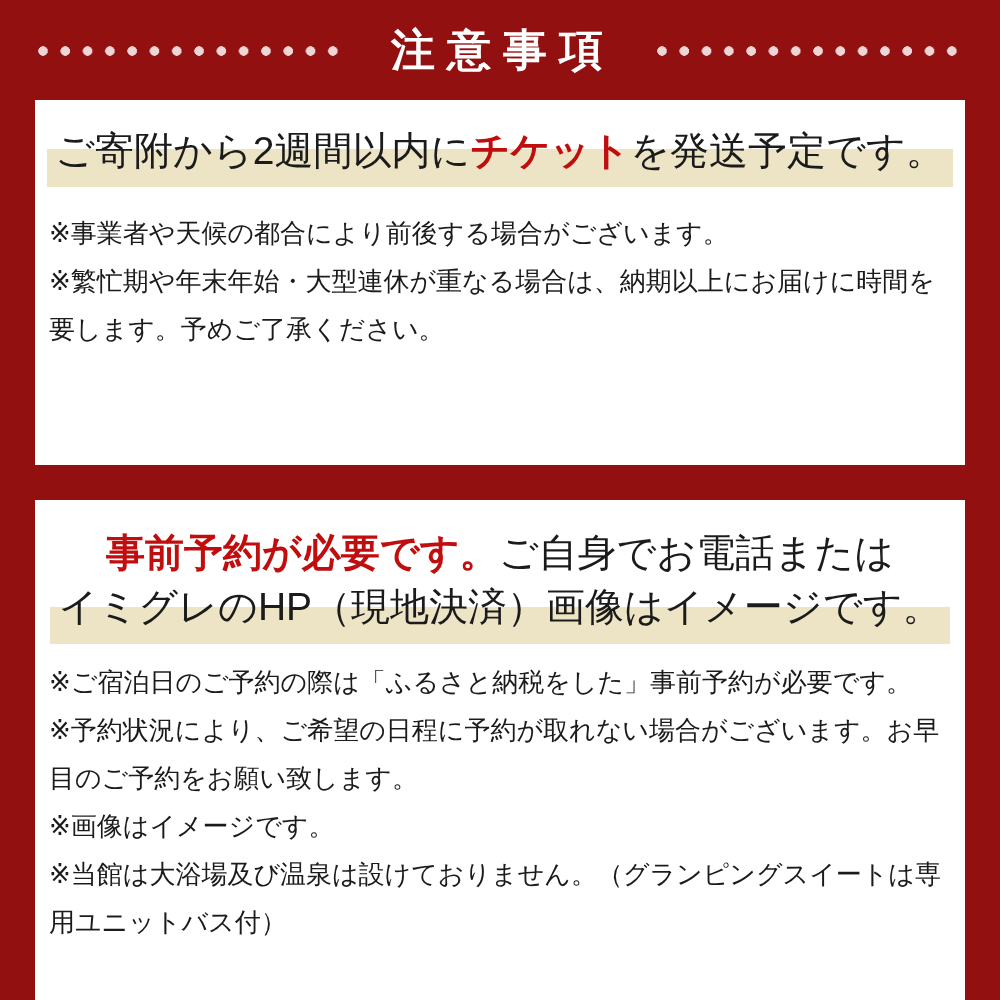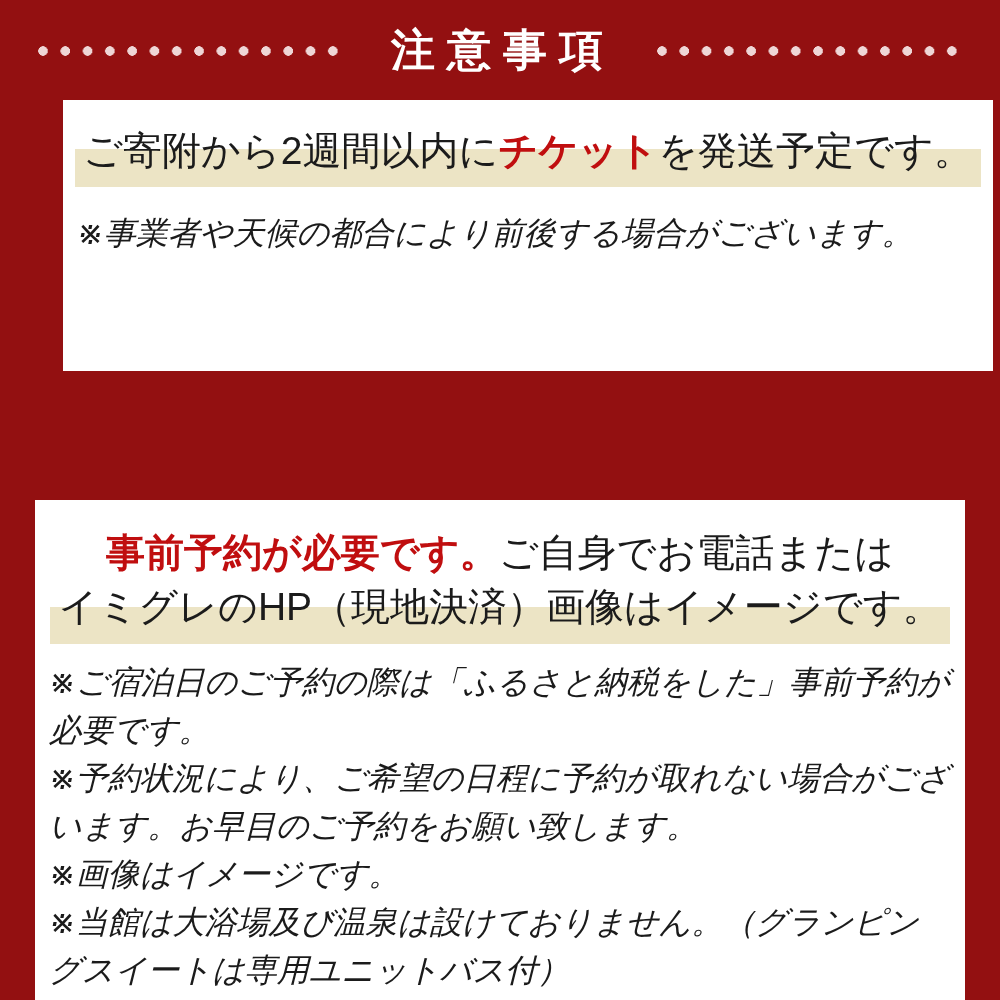--- a/index.html
+++ b/index.html
@@ -34,21 +34,21 @@
   }
   .page-title{
     font-size:44px; font-weight:700; color:var(--title);
     letter-spacing:12px; white-space:nowrap; text-indent:6px;
   }
   .box{
     position:absolute; left:35px; width:930px;
     background:var(--box-bg);
     overflow:hidden;
   }
-  .box-shipping{ top:100px; height:271px;margin-left:28px; }
+  .box-shipping{ top:100px; height:365px; }
   .box-reservation{ top:500px; height:584px; }
   .headline{
     text-align:center; margin-top:24px;
     font-size:39px; font-weight:500; line-height:53px;
     white-space:nowrap;
   }
   .headline .hl{
     background-image:linear-gradient(transparent 40%, var(--highlight) 40%);
     padding:0 8px 10px 8px;
     display:inline-block;
@@ -59,42 +59,42 @@
   }
   .headline-res .line{ white-space:nowrap; }
   .headline-res .hl{
     background-image:linear-gradient(transparent 42%, var(--highlight) 42%);
     padding:0 8px 10px 8px;
     display:inline-block;
   }
   .accent-bold{ color:var(--accent-red); font-weight:700; }
   .notes{
     margin:22px 14px 0 14px;
-    font-size:32px; line-height:48px;
+    font-size:26px; line-height:48px;
     font-weight:400;
-    font-style:italic;
   }
   .box-reservation .notes{ margin-top:14px; }
   .note{ text-align:left; }
 </style>
 </head>
 <body>
 
 <header class="header">
   <span class="dots"></span>
   <h1 class="page-title">注意事項</h1>
   <span class="dots"></span>
 </header>
 
 <section class="box box-shipping">
   <div class="headline">
     <span class="hl"><span>ご寄附から2週間以内に</span><span class="accent-bold">チケット</span><span>を発送予定です。</span></span>
   </div>
   <div class="notes">
     <p class="note">※事業者や天候の都合により前後する場合がございます。</p>
+    <p class="note">※繁忙期や年末年始・大型連休が重なる場合は、納期以上にお届けに時間を要します。予めご了承ください。</p>
   </div>
 </section>
 
 <section class="box box-reservation">
   <div class="headline-res">
     <div class="line"><span class="accent-bold">事前予約が必要です。</span><span>ご自身でお電話または</span></div>
     <div class="line"><span class="hl">イミグレのHP（現地決済）画像はイメージです。</span></div>
   </div>
   <div class="notes">
     <p class="note">※ご宿泊日のご予約の際は「ふるさと納税をした」事前予約が必要です。</p>

